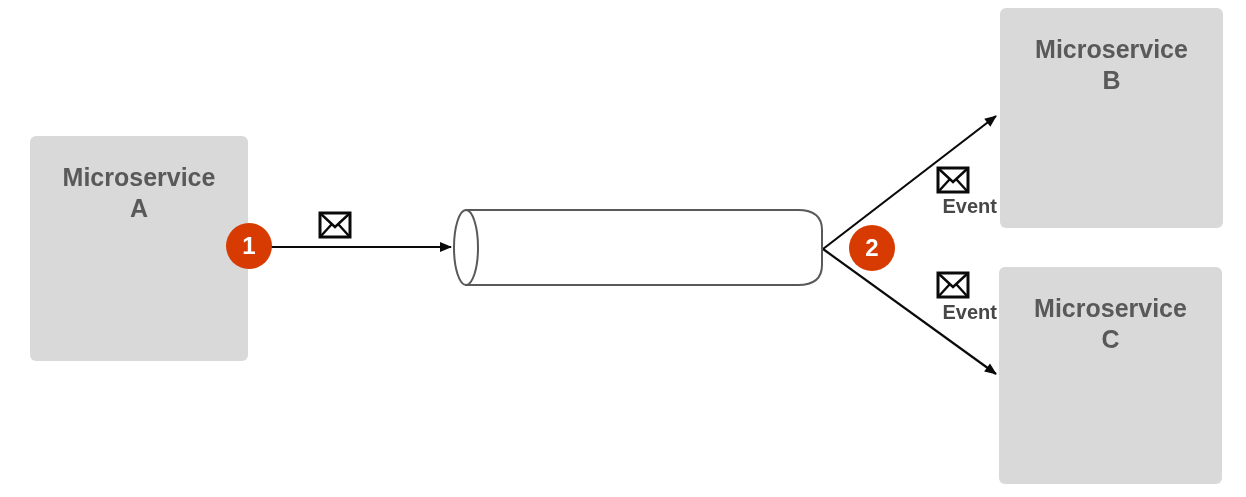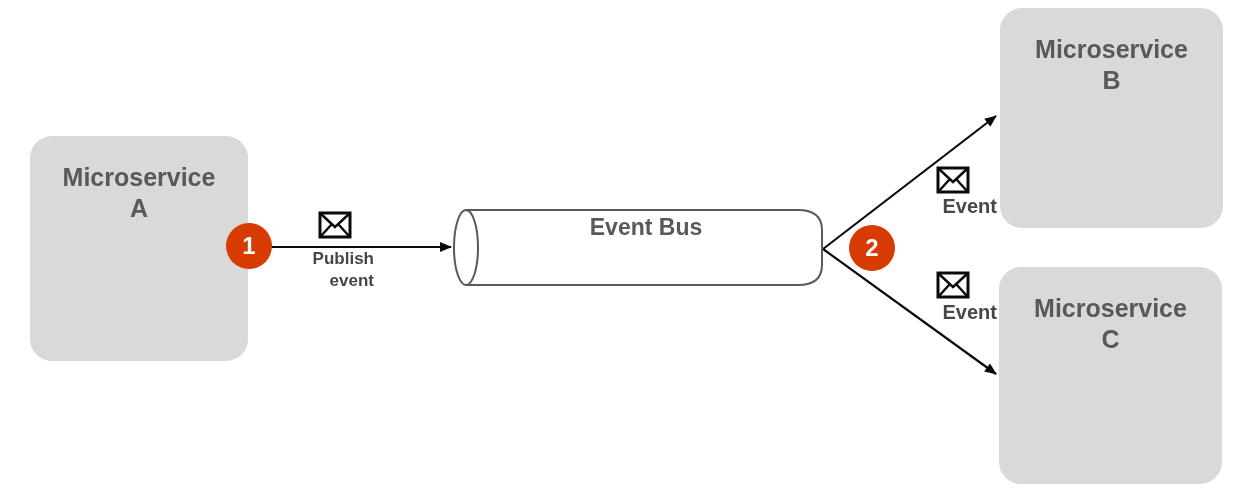--- a/index.html
+++ b/index.html
@@ -22,21 +22,21 @@
   }
   .layer{position:absolute;left:0;top:0;width:1246px;height:497px;}
   .conn{stroke:var(--arrow);stroke-width:2.2;fill:none;}
   .cyl-body{fill:#ffffff;stroke:var(--bus-outline);stroke-width:2;}
   .cyl-cap{fill:#ffffff;stroke:var(--bus-outline);stroke-width:2;}
   .arrowhead{fill:var(--arrow);}
 
   .node{
     position:absolute;
     background:var(--node-fill);
-    border-radius:22px;
+    border-radius:6px;
     color:var(--node-text);
     font-weight:bold;
     font-size:25px;
     line-height:31px;
     text-align:center;
     box-sizing:border-box;
     padding-top:26px;
   }
   .node-a{left:30px;top:136px;width:218px;height:225px;}
   .node-b{left:1000px;top:8px;width:223px;height:220px;}
@@ -114,36 +114,34 @@
   <div class="node node-b">
     <div>Microservice</div>
     <div>B</div>
   </div>
   <div class="node node-c">
     <div>Microservice</div>
     <div>C</div>
   </div>
 
   <div class="bus-text">
-    <div class="bus-title">Event Bus</div>
   </div>
 
   <div class="badge badge-1">1</div>
   <div class="badge badge-2">2</div>
 
   <svg class="envelope env-1" viewBox="0 0 34 28">
     <rect class="env-rect" x="2" y="2" width="30" height="24"></rect>
     <path class="env-lines" d="M3 3 L17 16 L31 3 M3 25 L13 14 M31 25 L21 14"></path>
   </svg>
   <svg class="envelope env-2" viewBox="0 0 34 28">
     <rect class="env-rect" x="2" y="2" width="30" height="24"></rect>
     <path class="env-lines" d="M3 3 L17 16 L31 3 M3 25 L13 14 M31 25 L21 14"></path>
   </svg>
   <svg class="envelope env-3" viewBox="0 0 34 28">
     <rect class="env-rect" x="2" y="2" width="30" height="24"></rect>
     <path class="env-lines" d="M3 3 L17 16 L31 3 M3 25 L13 14 M31 25 L21 14"></path>
   </svg>
 
-  <div class="flow-label label-publish">Publish event</div>
   <div class="flow-label label-event-b">Event</div>
   <div class="flow-label label-event-c">Event</div>
 
 </div>
 
 </body></html>

